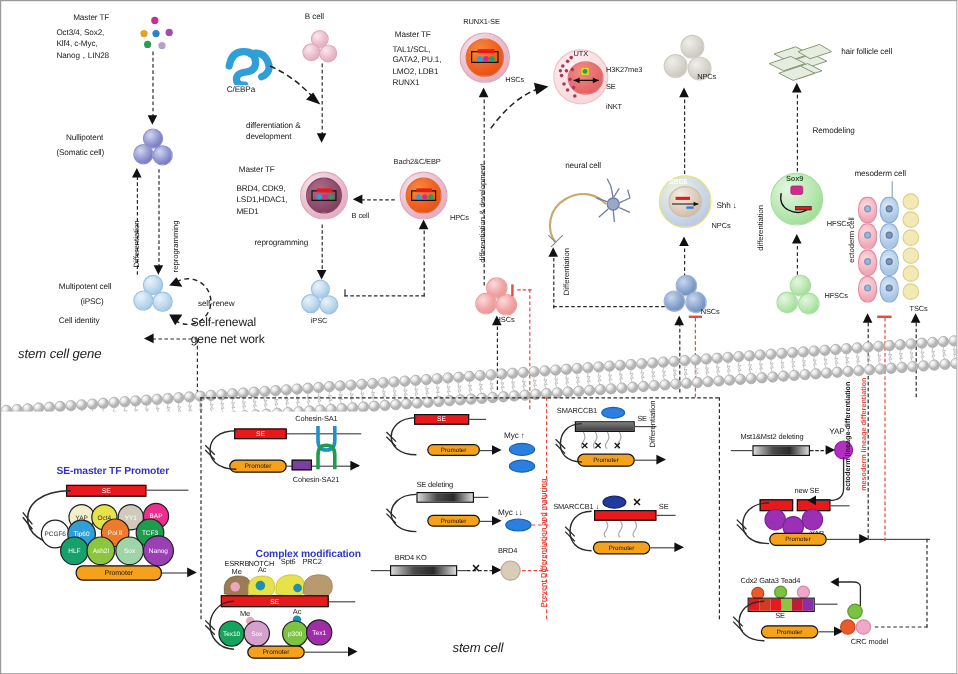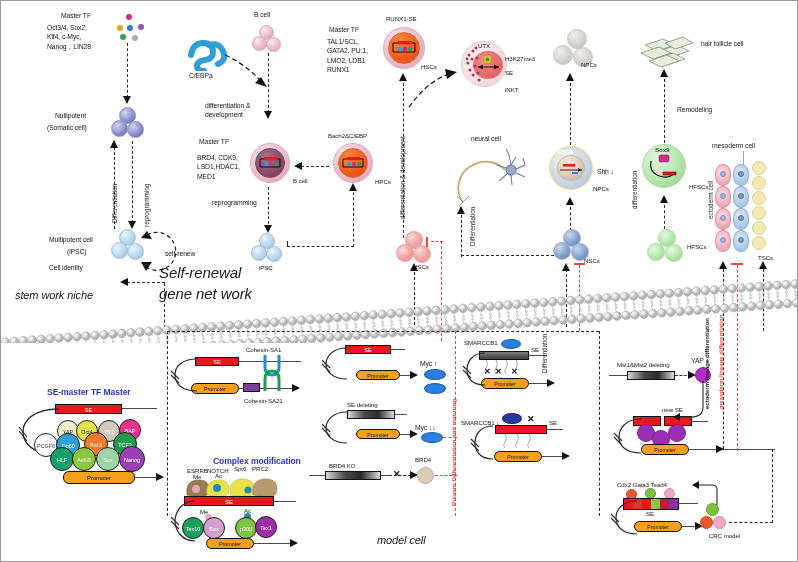--- a/index.html
+++ b/index.html
@@ -196,21 +196,21 @@
   <div class="lbl sm" style="left:48px; top:234px;">Multipotent cell</div>
   <div class="lbl sm" style="left:66px; top:246px;">(iPSC)</div>
   <div class="lbl sm" style="left:48px; top:262px;">Cell identity</div>
 
   <svg style="position:absolute; left:136px; top:228px; width:50px; height:50px;">
     <path d="M 10 6 A 19 19 0 1 1 9 38" fill="none" stroke="#222" stroke-width="1.2" stroke-dasharray="4,3"></path>
     <polygon points="10,2 4,9 15,10" fill="#111"></polygon>
     <polygon points="9,42 4,33 15,33" fill="#111"></polygon>
   </svg>
   <div class="lbl sm" style="left:164px; top:248px;">self-renew</div>
-  <div class="lbl md" style="left:158px; top:262px; font-size:15px;font-style:italic;">Self-renewal
+  <div class="lbl md" style="left:158px; top:262px; font-size:10px;">Self-renewal
 gene net work</div>
 
   <div class="dline" style="left:163px; top:282px; height:50px;"></div>
   <div class="dlineh" style="left:126px; top:281px; width:38px;"></div>
   <div class="arrowlt" style="left:119px; top:277px;"></div>
 
   <div class="lbl sm" style="left:253px; top:9px;">B cell</div>
   <div class="cell cell-pink" style="left:258px; top:24px; width:15px; height:15px;"></div>
   <div class="cell cell-pink" style="left:251px; top:35px; width:15px; height:15px;"></div>
   <div class="cell cell-pink" style="left:265px; top:36px; width:15px; height:15px;"></div>
@@ -467,21 +467,21 @@
   <div class="cell" style="left:751px; top:235px; width:14px; height:14px; background:#f3e9b4; border:1px solid #ddd08d;"></div>
   <div class="lbl tiny" style="left:757px; top:253px;">TSCs</div>
 
   <div class="dline" style="left:722px; top:268px; height:62px;"></div>
   <div class="arrowup" style="left:718px; top:260px;"></div>
   <div class="rline" style="left:736px; top:264px; height:66px;"></div>
   <div class="tbar" style="left:730px; top:262px; width:12px; height:2px;"></div>
   <div class="dline" style="left:762px; top:268px; height:62px;"></div>
   <div class="arrowup" style="left:758px; top:260px;"></div>
 
-  <div class="lbl ital" style="left:14px; top:287px;">stem work niche</div>
+  <div class="lbl ital" style="left:14px; top:287px;">stem cell gene</div>
 
   <svg style="position:absolute; left:0px; top:276px; width:798px; height:66px;">
     <defs>
       <radialGradient id="headg" cx="33%" cy="30%">
         <stop offset="0%" stop-color="#ffffff"></stop>
         <stop offset="48%" stop-color="#e6e6e6"></stop>
         <stop offset="100%" stop-color="#b4b4b4"></stop>
       </radialGradient>
       <g id="bilayer">
         <g>
@@ -592,27 +592,27 @@
           <use href="#bilayer" x="777" y="36"></use>
             <use href="#bilayer" x="786" y="36"></use>
             <use href="#bilayer" x="795" y="36"></use>
           <use href="#bilayer" x="804" y="36"></use>
             <use href="#bilayer" x="813" y="36"></use>
         </g>
       </g>
     </g>
   </svg>
 
-  <div class="lbl ital" style="left:376px; top:532px;">model cell</div>
+  <div class="lbl ital" style="left:376px; top:532px;">stem cell</div>
 
   <div class="dashbox" style="left:166px; top:330px; width:432px; height:185px; border-left:1.4px dashed #2b2b2b; border-top:1.4px dashed #2b2b2b; border-right:none; border-bottom:none;"></div>
   <div class="dline" style="left:454px; top:330px; height:185px; border-left:1.4px dashed #e8483f;"></div>
   <div class="dline" style="left:598px; top:330px; height:185px;"></div>
 
-  <div class="lbl blue" style="left:46px; top:386px;">SE-master TF Master</div>
+  <div class="lbl blue" style="left:46px; top:386px;">SE-master TF Promoter</div>
 
   <div class="se-box" style="left:54px; top:403px; width:67px; height:10px; line-height:10px;">
     <span>SE</span>
   </div>
   <div class="strand" style="left:121px; top:407px; width:35px;"></div>
   <svg style="position:absolute; left:14px; top:400px; width:48px; height:62px;">
     <path d="M44 8 C 18 8, 8 20, 8 31 C 8 42, 18 54, 44 54" fill="none" stroke="#2b2b2b" stroke-width="1.3"></path>
     <line x1="4" y1="26" x2="12" y2="36" stroke="#2b2b2b" stroke-width="1.2"></line>
     <line x1="4" y1="30" x2="12" y2="40" stroke="#2b2b2b" stroke-width="1.2"></line>
   </svg>

